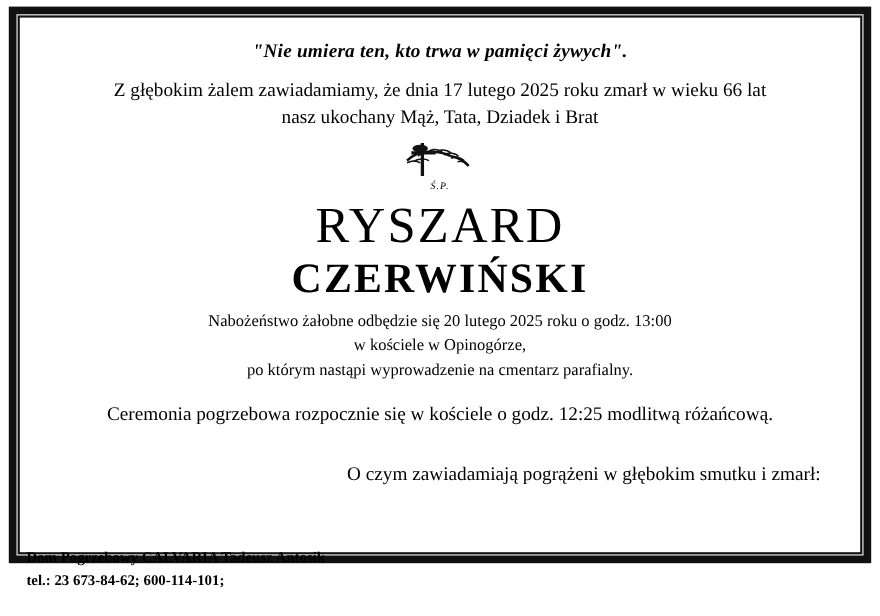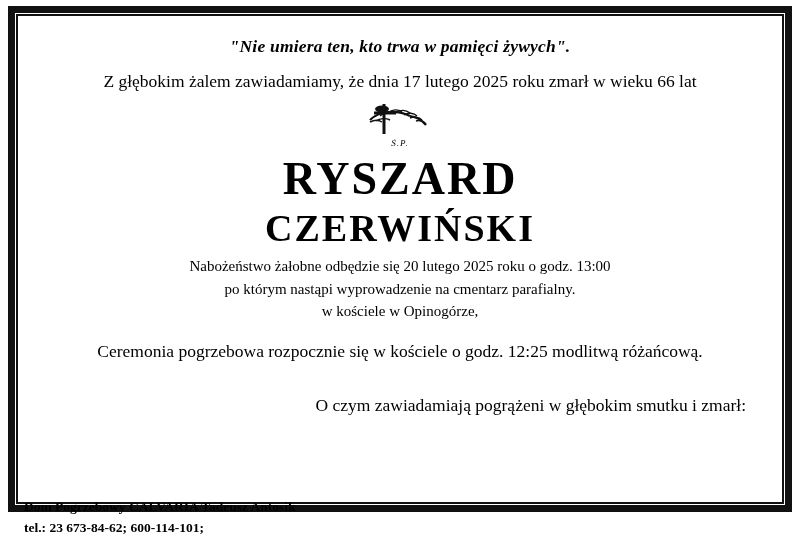--- a/index.html
+++ b/index.html
@@ -82,21 +82,21 @@
     position: absolute;
     left: 50%;
     transform: translateX(-50%);
     bottom: -4px;
   }
   .name {
     font-size: 46px;
     letter-spacing: 2px;
     line-height: 1.18;
     margin-top: 4px;
-    font-weight: bold;
+    font-weight: normal;
   }
   .surname {
     font-size: 38px;
     letter-spacing: 2px;
     line-height: 1.12;
     font-weight: bold;
   }
   .service {
     font-size: 15px;
     line-height: 1.5;
@@ -130,20 +130,21 @@
 
   <div class="border-outer"></div>
   <div class="border-inner"></div>
 
   <div class="content">
 
     <div class="quote">"Nie umiera ten, kto trwa w pamięci żywych".</div>
 
     <div class="intro">
       <div>Z głębokim żalem zawiadamiamy, że dnia 17 lutego 2025 roku zmarł w wieku  66 lat</div>
+      <div>nasz ukochany Mąż, Tata, Dziadek i Brat</div>
     </div>
 
     <div class="emblem-wrap">
       <span class="emblem">
         <svg width="120" height="44" viewBox="0 0 120 44" xmlns="http://www.w3.org/2000/svg">
           <g fill="#111111" stroke="#111111">
             <path d="M44 4 L44 34" stroke-width="3" fill="none"></path>
             <path d="M34 13 L56 13" stroke-width="3" fill="none"></path>
             <path d="M30 20 C40 10, 58 10, 70 16" stroke-width="2.2" fill="none"></path>
             <path d="M70 16 C76 17, 82 20, 86 25" stroke-width="2.2" fill="none"></path>
@@ -160,22 +161,22 @@
         </svg>
         <span class="sp-label">Ś.P.</span>
       </span>
     </div>
 
     <div class="name">RYSZARD</div>
     <div class="surname">CZERWIŃSKI</div>
 
     <div class="service">
       <div>Nabożeństwo żałobne odbędzie się 20 lutego 2025 roku o godz. 13:00</div>
+      <div>w kościele w Opinogórze,</div>
       <div>po którym nastąpi wyprowadzenie na cmentarz parafialny.</div>
-      <div>w kościele w Opinogórze,</div>
     </div>
 
     <div class="ceremony">Ceremonia pogrzebowa rozpocznie się w kościele o godz. 12:25 modlitwą różańcową.</div>
 
     <div class="family">
       <div>O czym zawiadamiają pogrążeni w głębokim smutku i zmarł:</div>
     </div>
 
   </div>
 

